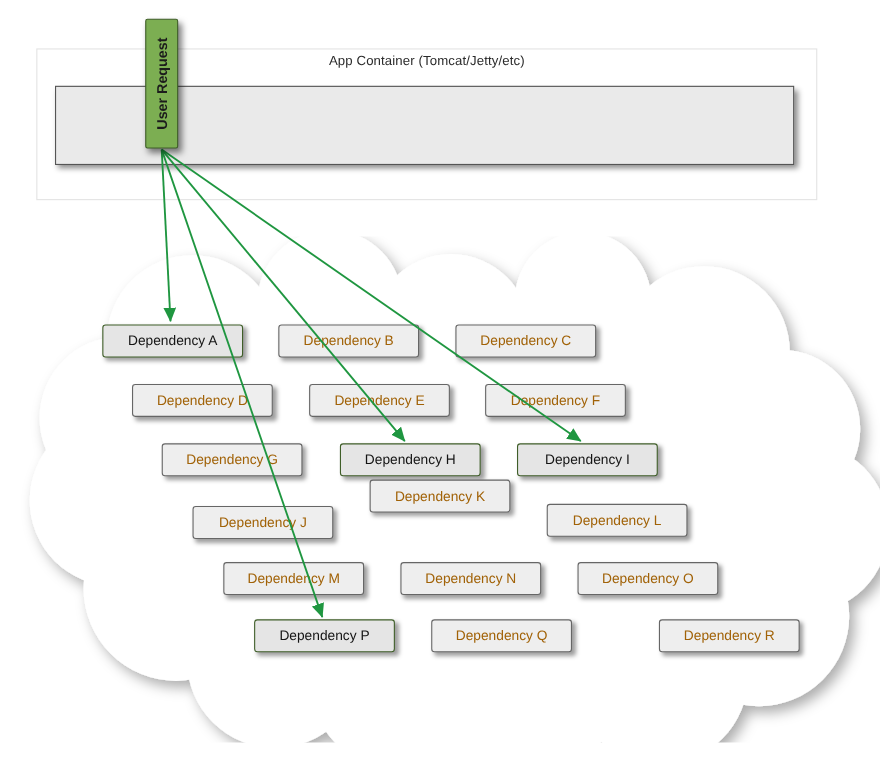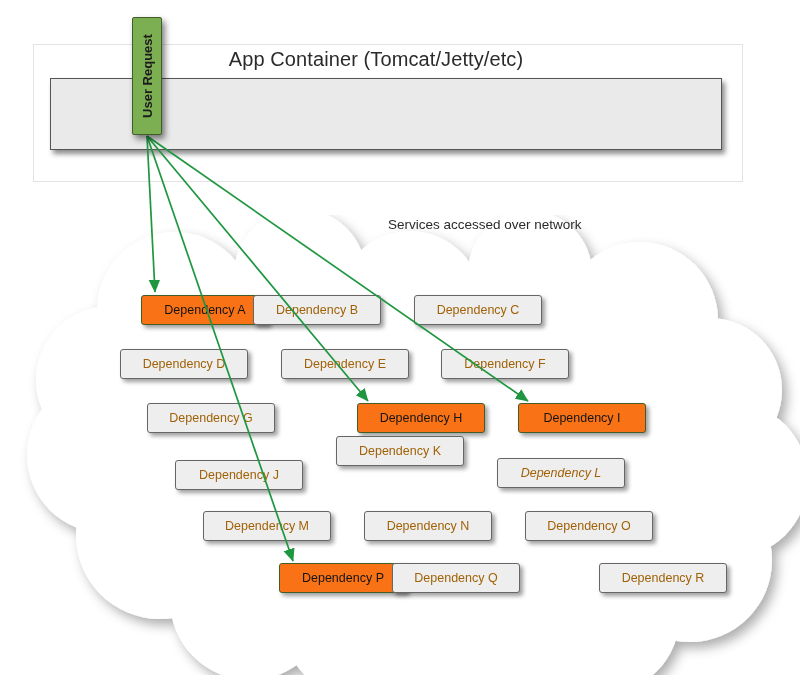--- a/index.html
+++ b/index.html
@@ -22,25 +22,25 @@
     left: 33px;
     top: 44px;
     width: 710px;
     height: 138px;
     background: #ffffff;
     border: 1px solid #e3e3e3;
     box-sizing: border-box;
   }
   .app-title {
     position: absolute;
-    left: 21px;
+    left: 33px;
     top: 48px;
     width: 710px;
     text-align: center;
-    font-size: 20px;
+    font-size: 12px;
     color: #2b2b2b;
     letter-spacing: 0.1px;
   }
   .app-inner {
     position: absolute;
     left: 50px;
     top: 78px;
     width: 672px;
     height: 72px;
     background: #eaeaea;
@@ -106,24 +106,23 @@
     background: #eeeeee;
     box-shadow: 3px 3px 4px rgba(0,0,0,0.38);
     display: flex;
     align-items: center;
     justify-content: center;
     font-size: 12.5px;
     color: #a16207;
     z-index: 15;
   }
   .dep.hl {
-    background: #f97316;
+    background: #e5e5e5;
     border: 1px solid #3f5e28;
     color: #141414;
-    margin-left: 48px;
   }
 
   
   .arrow-layer {
     position: absolute;
     left: 0;
     top: 0;
     width: 800px;
     height: 692px;
     z-index: 30;
@@ -160,21 +159,20 @@
         <circle cx="360" cy="405" r="78"></circle>
         <circle cx="250" cy="385" r="80"></circle>
         <circle cx="160" cy="320" r="84"></circle>
         <circle cx="105" cy="240" r="78"></circle>
         <circle cx="110" cy="165" r="74"></circle>
         <rect x="110" y="90" width="600" height="300" rx="40"></rect>
       </g>
     </svg>
   </div>
 
-  <div class="network-label">Services accessed over network</div>
 
   <div id="dep-container">
       <div class="dep hl" style="left: 93px; top: 295px;">
         <span>Dependency A</span>
       </div>
       <div class="dep" style="left: 253px; top: 295px;">
         <span>Dependency B</span>
       </div>
       <div class="dep" style="left: 414px; top: 295px;">
         <span>Dependency C</span>
@@ -196,21 +194,21 @@
       </div>
       <div class="dep hl" style="left: 470px; top: 403px;">
         <span>Dependency I</span>
       </div>
       <div class="dep" style="left: 175px; top: 460px;">
         <span>Dependency J</span>
       </div>
       <div class="dep" style="left: 336px; top: 436px;">
         <span>Dependency K</span>
       </div>
-      <div class="dep" style="left: 497px; top: 458px; font-style: italic;">
+      <div class="dep" style="left: 497px; top: 458px;">
         <span>Dependency L</span>
       </div>
       <div class="dep" style="left: 203px; top: 511px;">
         <span>Dependency M</span>
       </div>
       <div class="dep" style="left: 364px; top: 511px;">
         <span>Dependency N</span>
       </div>
       <div class="dep" style="left: 525px; top: 511px;">
         <span>Dependency O</span>

